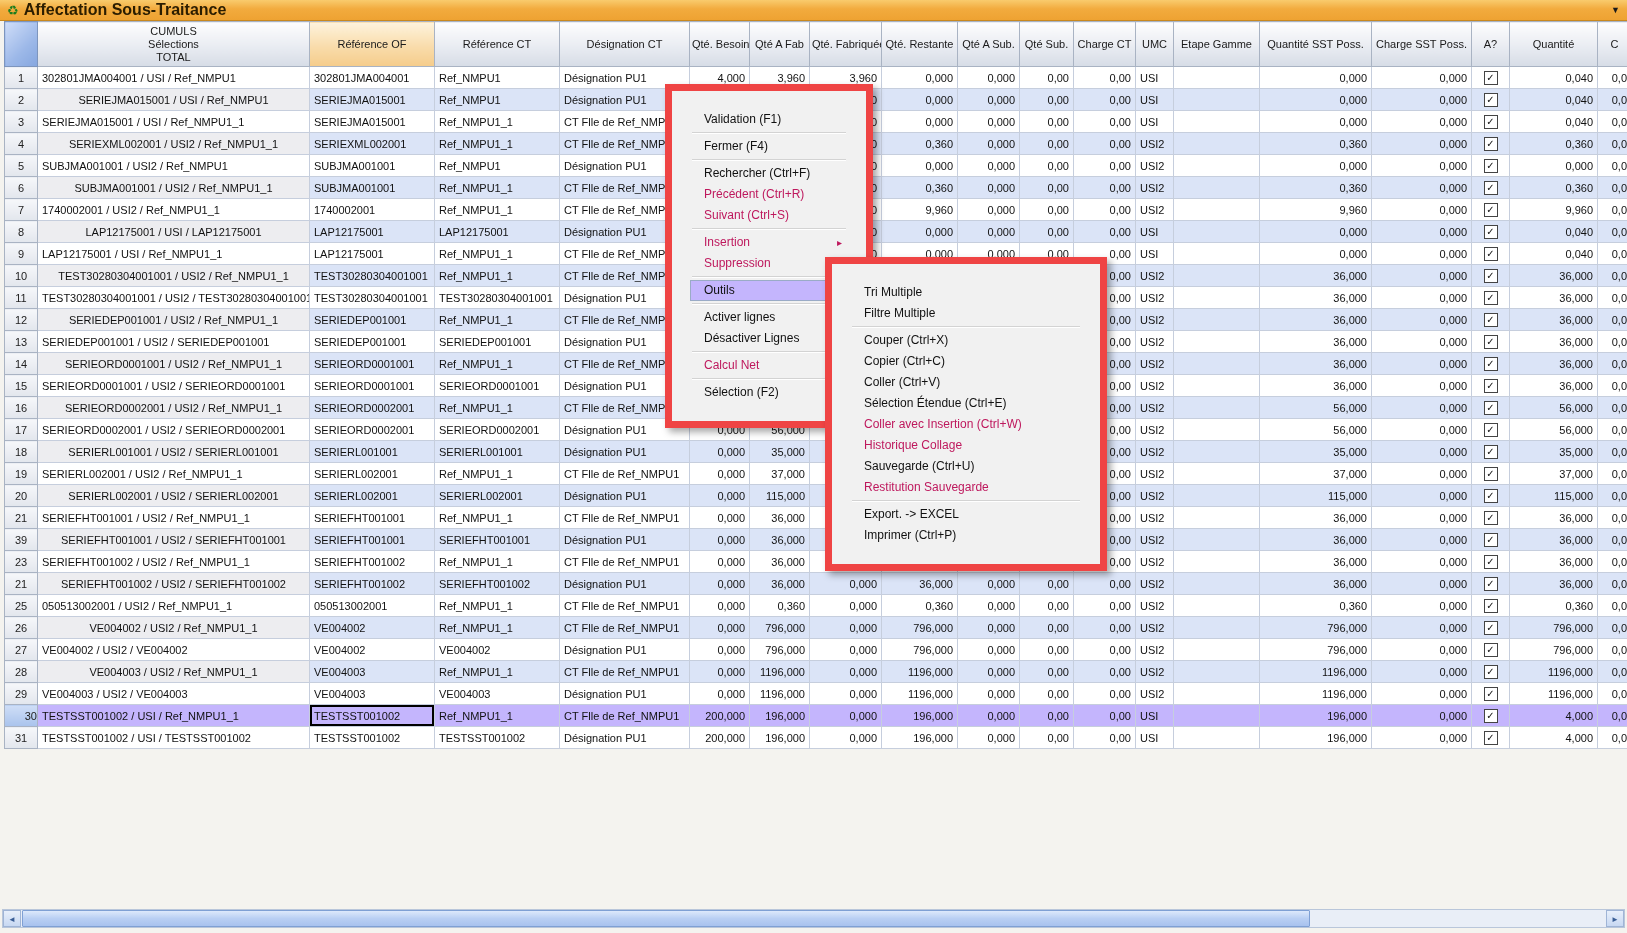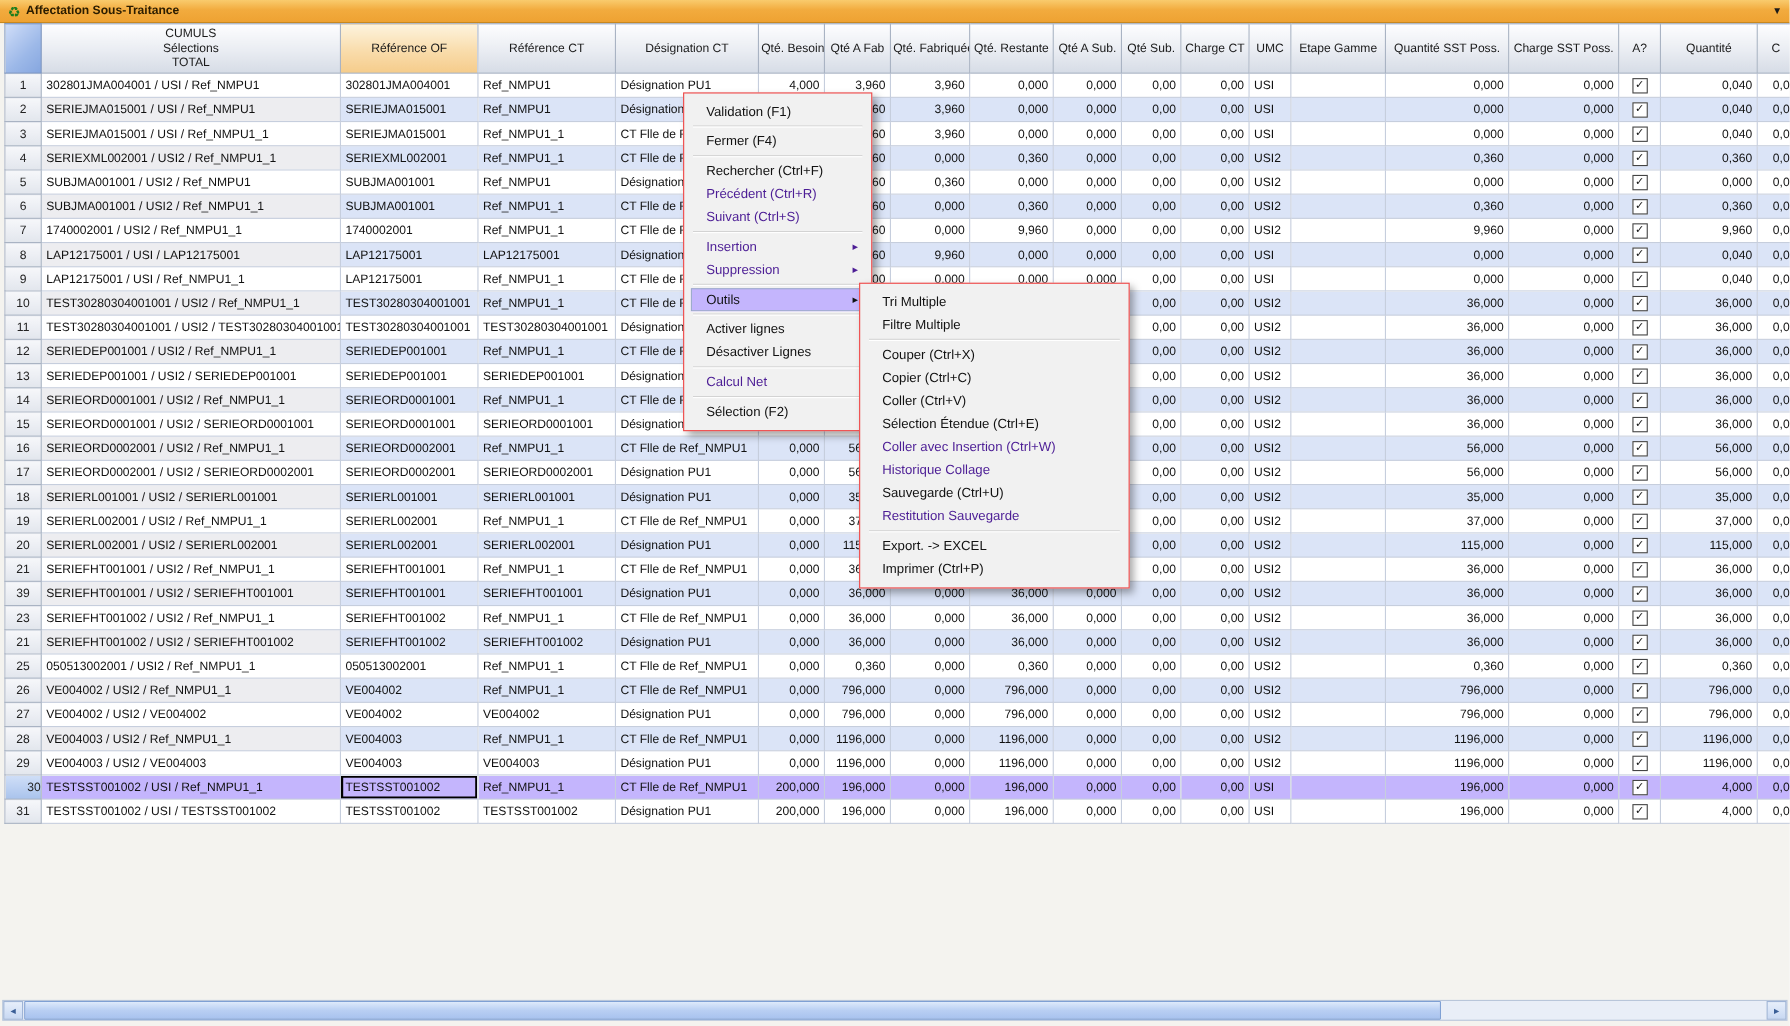--- a/index.html
+++ b/index.html
@@ -8,21 +8,21 @@
     background:#f4f3ef;font-family:"Liberation Sans",sans-serif;
   }
   
   .titlebar{
     position:absolute;top:0;left:0;right:0;height:21px;
     background:linear-gradient(180deg,#f9cb6d 0%,#f2ab3e 45%,#eea232 100%);
     border-bottom:1px solid #c8881f;
     display:flex;align-items:center;padding:0 7px;gap:5px;box-sizing:border-box;
   }
   .app-icon{font-size:13px;line-height:1;color:#1e7d1e;}
-  .win-title{font-size:11px;font-weight:bold;color:#2b1d00;}
+  .win-title{font-size:16px;font-weight:bold;color:#2b1d00;}
   .win-arrow{margin-left:auto;font-size:9px;color:#1a1a1a;}
   
   #grid-table{
     position:absolute;top:21px;left:4px;width:1627px;
     border-collapse:collapse;table-layout:fixed;background:#fff;font-size:11px;
   }
   #grid-table thead tr{height:45px;}
   #grid-table tbody tr{height:22px;}
   th.hdr{
     background:linear-gradient(180deg,#fdfdfe 0%,#e9ecf2 55%,#d6dce6 100%);
@@ -37,39 +37,39 @@
   }
   td.rowhdr{
     background:linear-gradient(180deg,#f6f7fa 0%,#e2e6ed 100%);
     border:1px solid #a9b3c3;text-align:center;color:#222;padding:0;
   }
   td.rowhdr-cur{background:linear-gradient(180deg,#cfdef7 0%,#a9c3ec 100%);text-align:right;}
   td.left{text-align:left;}
   td.right{text-align:right;}
   td.center{text-align:center;padding:0;}
   td.even{background:#dbe4f7;}
-  td.even-g{background:#ededf0;}
+  td.even-g{background:#ededf0;text-align:center;}
   tr.current td.cell{background:#c4b5fd;}
   td.sel{box-shadow:inset 0 0 0 2px #000;}
   .cb{
     display:inline-block;width:12px;height:12px;border:1px solid #444;background:#fff;
     font-size:10px;line-height:12px;text-align:center;vertical-align:middle;color:#111;
   }
   
   .menu{
-    position:absolute;background:#f1f1f1;border:1px solid #ef4444;
-    box-shadow:4px 4px 7px rgba(0,0,0,0.35);padding:6px;z-index:20;font-size:12px;
+    position:absolute;background:#f1f1f1;border:7px solid #ef4444;
+    box-shadow:4px 4px 7px rgba(0,0,0,0.35);padding:18px;z-index:20;font-size:12px;margin-left:44px;
   }
   #ctx-menu{left:621px;top:84px;width:158px;}
   #ctx-submenu{left:781px;top:257px;width:232px;z-index:21;}
   .menu-item{
     position:relative;height:21px;line-height:21px;padding:0 20px 0 14px;
     color:#111;white-space:nowrap;overflow:hidden;
   }
-  .menu-item.disabled{color:#4c1d95;}
+  .menu-item.disabled{color:#be185d;}
   .menu-item.highlight{background:#c4b5fd;box-shadow:inset 0 0 0 1px #9aabc6;}
   .mi-arrow{position:absolute;right:6px;top:0;font-size:10px;}
   .menu-sep{border-top:1px solid #d3d3d3;border-bottom:1px solid #ffffff;margin:2px 2px;}
   
   .hscroll{
     position:absolute;left:2px;right:2px;top:909px;height:19px;
     background:#e9eef7;border:1px solid #b9c6da;box-sizing:border-box;
   }
   .hs-arrow{
     position:absolute;top:0;width:18px;height:17px;

